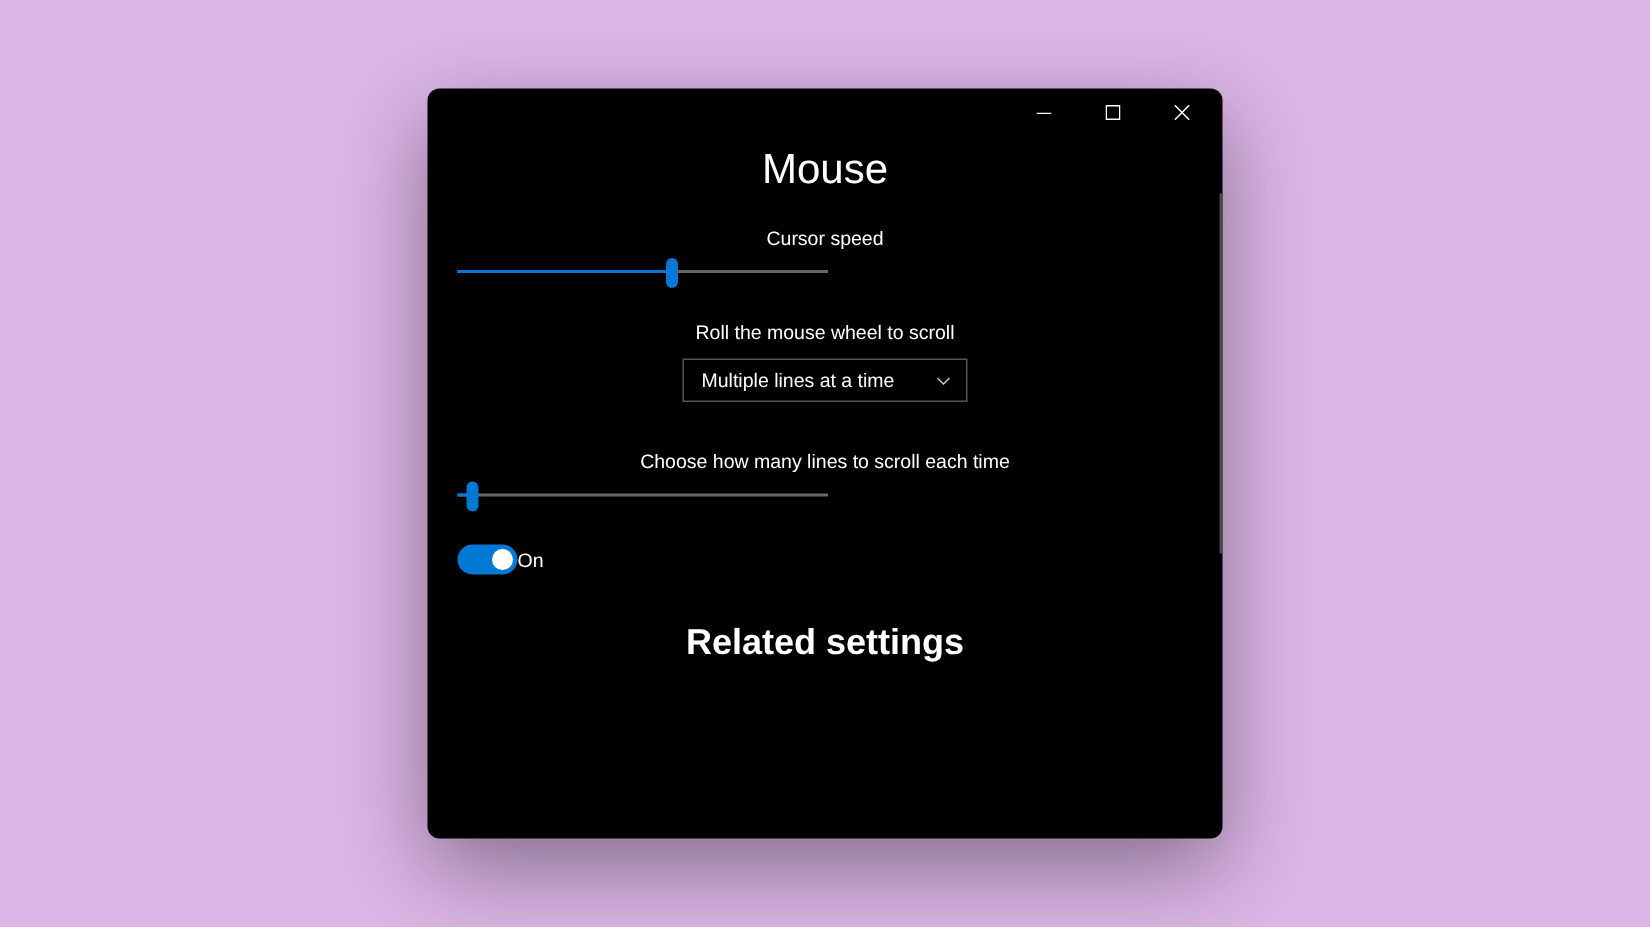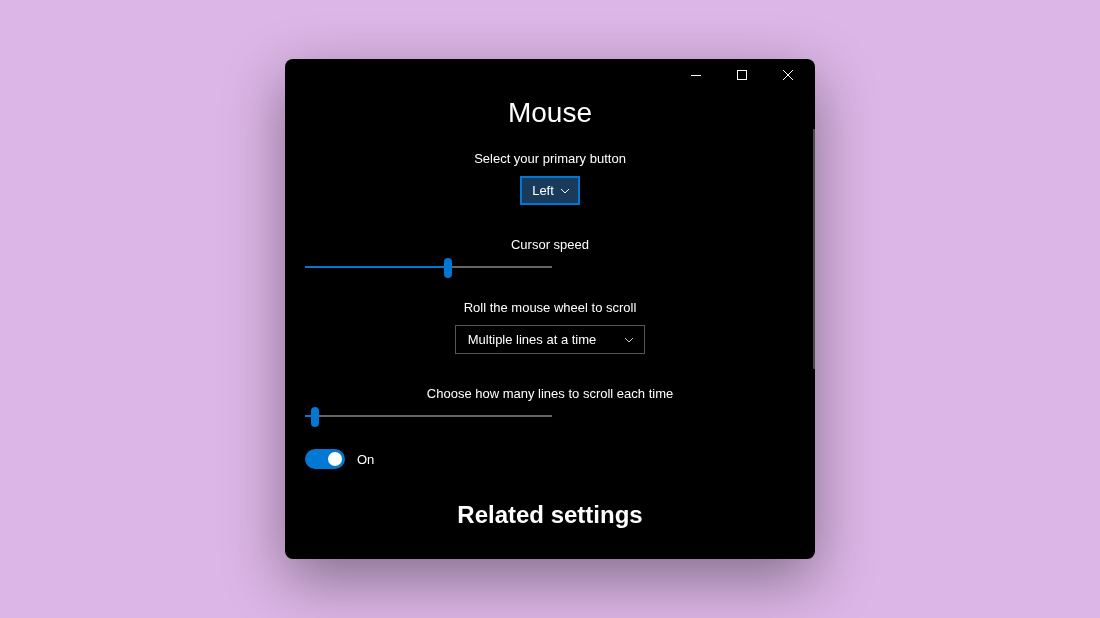--- a/index.html
+++ b/index.html
@@ -132,21 +132,20 @@
       width: 8px;
       height: 20px;
       background: #0078d4;
       border-radius: 4px;
       transform: translateX(-50%);
     }
     
     .toggle-row {
       display: flex;
       align-items: center;
-      gap: 12px;
       margin-top: 10px;
     }
     
     .toggle {
       width: 40px;
       height: 20px;
       background: #0078d4;
       border-radius: 10px;
       position: relative;
     }
@@ -193,31 +192,20 @@
           <line x1="10" y1="0" x2="0" y2="10" stroke="#ffffff" stroke-width="1"></line>
         </svg>
     </div>
   </div>
 
   <div class="content">
     <div class="scrollbar"></div>
 
     <h1 class="page-title">Mouse</h1>
 
-    <div class="section">
-      <div class="label">Select your primary button</div>
-      <div class="dropdown">
-        <span>Left</span>
-        <span class="chevron">
-          <svg width="10" height="6" viewBox="0 0 10 6">
-              <path d="M1 1 L5 5 L9 1" fill="none" stroke="#ffffff" stroke-width="1"></path>
-            </svg>
-        </span>
-      </div>
-    </div>
 
     <div class="section">
       <div class="label">Cursor speed</div>
       <div class="slider-track">
         <div class="slider-fill" id="cursor-fill" style="width: 58%;"></div>
         <div class="slider-thumb" id="cursor-thumb" style="left: 58%;"></div>
       </div>
     </div>
 
     <div class="section">

